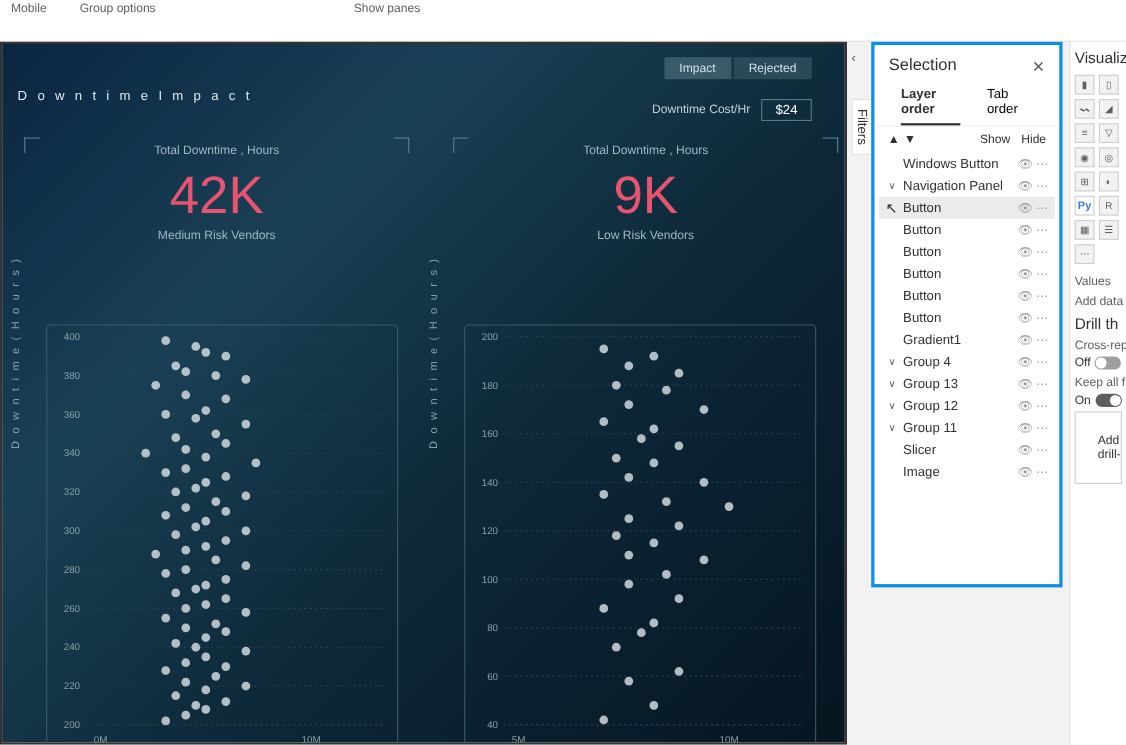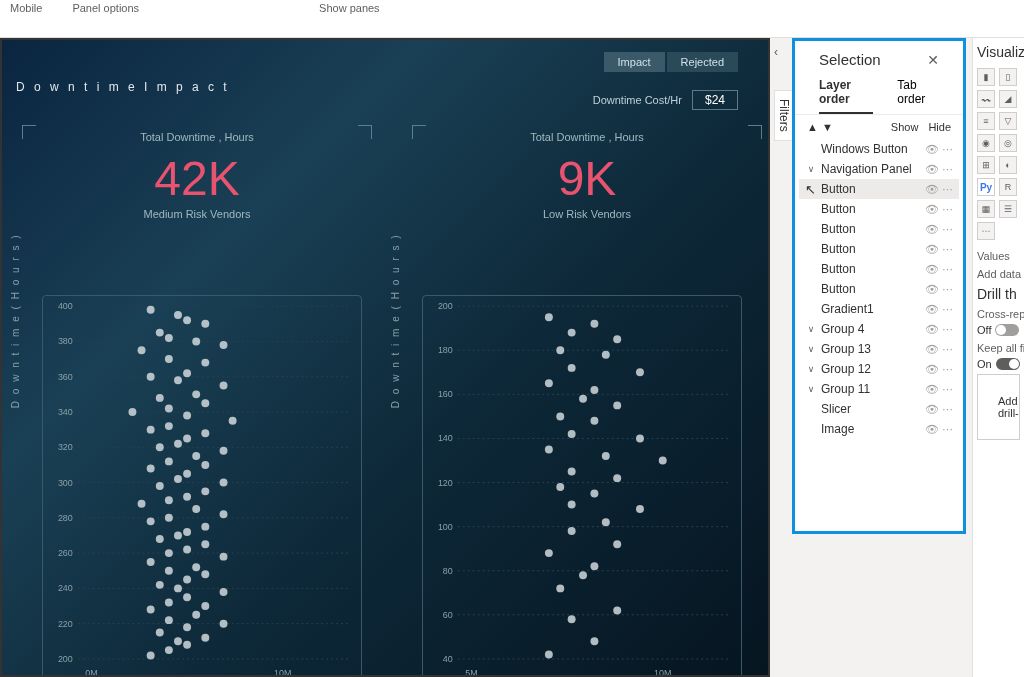--- a/index.html
+++ b/index.html
@@ -26,21 +26,21 @@
 .chart-left{left:40px;top:255px;width:320px;height:390px}
 .chart-right{left:420px;top:255px;width:320px;height:390px}
 .axis-label-y{position:absolute;left:-28px;top:50%;transform:rotate(-90deg) translateX(50%);transform-origin:left center;color:#8aa0a8;font-size:10px;letter-spacing:2px;white-space:nowrap}
 .chart-svg{width:100%;height:100%}
 .chart-svg text{fill:#8aa0a8;font-size:9px}
 .chart-svg circle{fill:#d0d8dc;opacity:0.85}
 .chart-svg line.grid{stroke:#2a4050;stroke-dasharray:2,3}
 .filters-tab{position:absolute;left:774px;top:90px;writing-mode:vertical-lr;font-size:12px;color:#323130;background:#fff;padding:8px 2px;border:1px solid #e1dfdd}
 .filters-toggle{position:absolute;left:774px;top:45px;font-size:12px;color:#605e5c}
 .selection-pane{position:absolute;left:792px;top:38px;width:174px;height:496px;background:#fff;border:3px solid #0e8fe0}
-.sel-header{display:flex;justify-content:space-between;align-items:flex-end;padding:10px 24px 6px;font-size:15px;color:#323130}
+.sel-header{display:flex;justify-content:space-between;align-items:flex-end;padding:10px 13px 6px;font-size:15px;color:#323130}
 .close-x{cursor:pointer;font-size:14px;color:#605e5c}
 .sel-tabs{display:flex;gap:24px;padding:0 24px;border-bottom:1px solid #edebe9;font-size:12px}
 .sel-tab{padding:4px 0 6px;cursor:pointer;color:#000000}
 .sel-tab.active{color:#323130;border-bottom:2px solid #323130;font-weight:600}
 .sel-controls{display:flex;justify-content:space-between;padding:6px 12px;font-size:11px;color:#323130}
 .arrows{display:flex;gap:4px;font-size:11px}
 .sh{display:flex;gap:10px}
 .layer-list{padding:0 4px;font-size:12px;color:#323130;overflow:auto}
 .layer-item{display:flex;align-items:center;padding:3px 6px;gap:4px;cursor:pointer}
 .layer-item.selected{background:#edebe9}
@@ -62,21 +62,21 @@
 .cursor-icon{position:absolute;font-size:13px}
 </style>
 </head>
 <body>
 
 <div class="ribbon">
   <div class="ribbon-item">
       <span>Mobile</span>
     </div>
   <div class="ribbon-item">
-      <span>Panel options</span>
+      <span>Group options</span>
     </div>
   <div class="ribbon-item" style="margin-left:150px">
       <span>Show panes</span>
     </div>
 </div>
 
 <div class="canvas-area">
   <div class="tabs-top">
     <button class="tab-btn active">Impact</button>
     <button class="tab-btn">Rejected</button>

